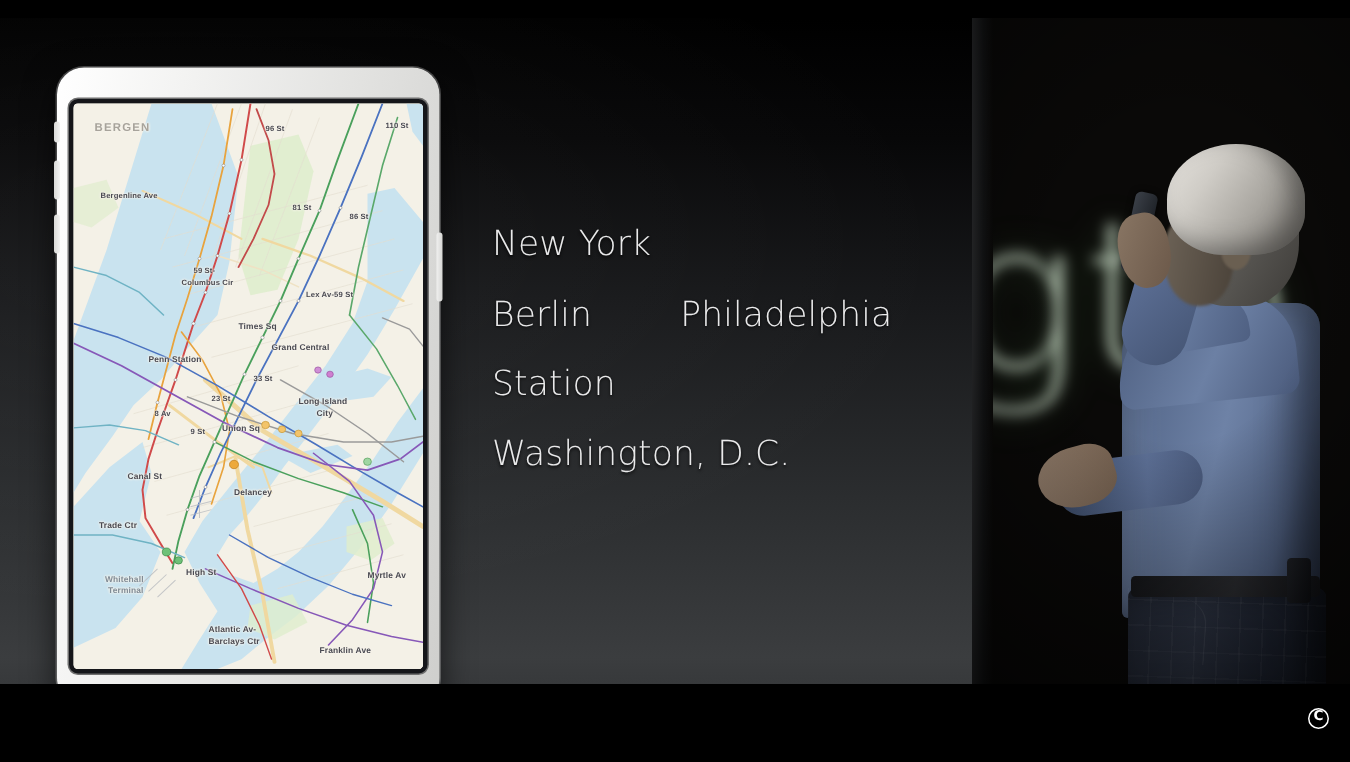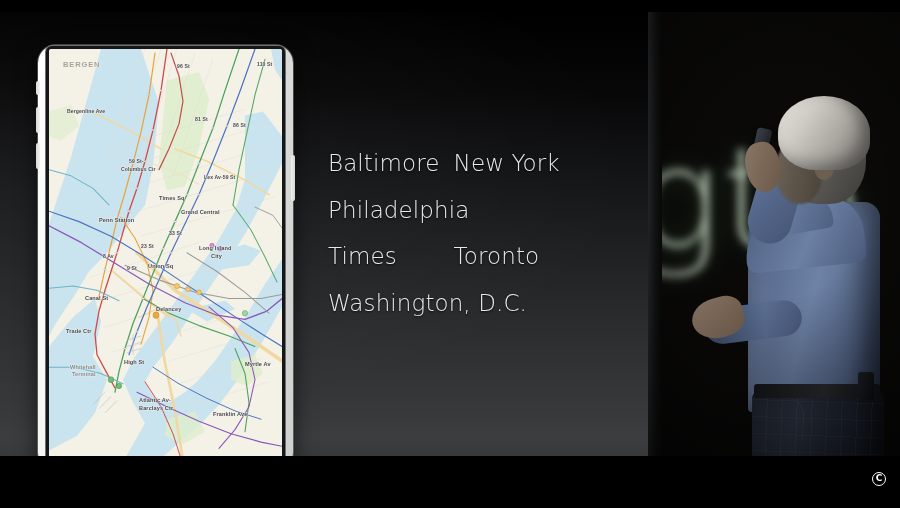--- a/index.html
+++ b/index.html
@@ -29,21 +29,21 @@
     background:radial-gradient(130% 90% at 18% 35%, rgba(255,255,255,.045), rgba(0,0,0,0) 62%);
     pointer-events:none;
   }
 
   
   #phone {
     position:absolute; left:38px; top:33px; width:255px; height:425px;
     border-radius:18px;
     background:linear-gradient(100deg,#ffffff 0%,#f3f3f2 26%,#e2e2e0 62%,#cfcfcd 100%);
     box-shadow:0 0 0 1px rgba(255,255,255,.25), 0 6px 22px rgba(0,0,0,.65);
-    padding:4px 11px;
+    padding:24px 11px;
     z-index:12;
   }
   #phone-screen {
     position:relative; width:100%; height:100%;
     border-radius:3px; overflow:hidden;
     background:#f2eee4;
     box-shadow:0 0 0 3px #15161a, 0 0 0 4px #6f6f6f;
   }
   .phone-btn{ position:absolute; background:linear-gradient(90deg,#d9d9d7,#f2f2f1); border-radius:2px; }
   .phone-btn.vol-up   { left:-2px; top:62px;  width:4px; height:26px; }
@@ -373,29 +373,28 @@
           <div class="maplabel" style="left:196px; top:312px;">Myrtle Av</div>
           <div class="maplabel ctr" style="left:90px;  top:348px;">Atlantic Av-</div>
           <div class="maplabel ctr" style="left:90px;  top:356px;">Barclays Ctr</div>
           <div class="maplabel" style="left:164px; top:362px;">Franklin Ave</div>
         </div>
       </div>
     </div>
 
     <div id="city-list">
       <div class="city-row">
-        <span class="city col-a">Baltimore</span>
         <span class="city col-b">New York</span>
       </div>
       <div class="city-row">
+        <span class="city col-a">Berlin</span>
         <span class="city col-b">Philadelphia</span>
       </div>
       <div class="city-row">
-        <span class="city col-a">Times</span>
-        <span class="city col-b">Toronto</span>
+        <span class="city col-a">Station</span>
       </div>
       <div class="city-row">
         <span class="city col-b">Washington, D.C.</span>
       </div>
     </div>
   </div>
 
   <div id="cam-panel">
     <div id="bg-word">gto</div>
 

